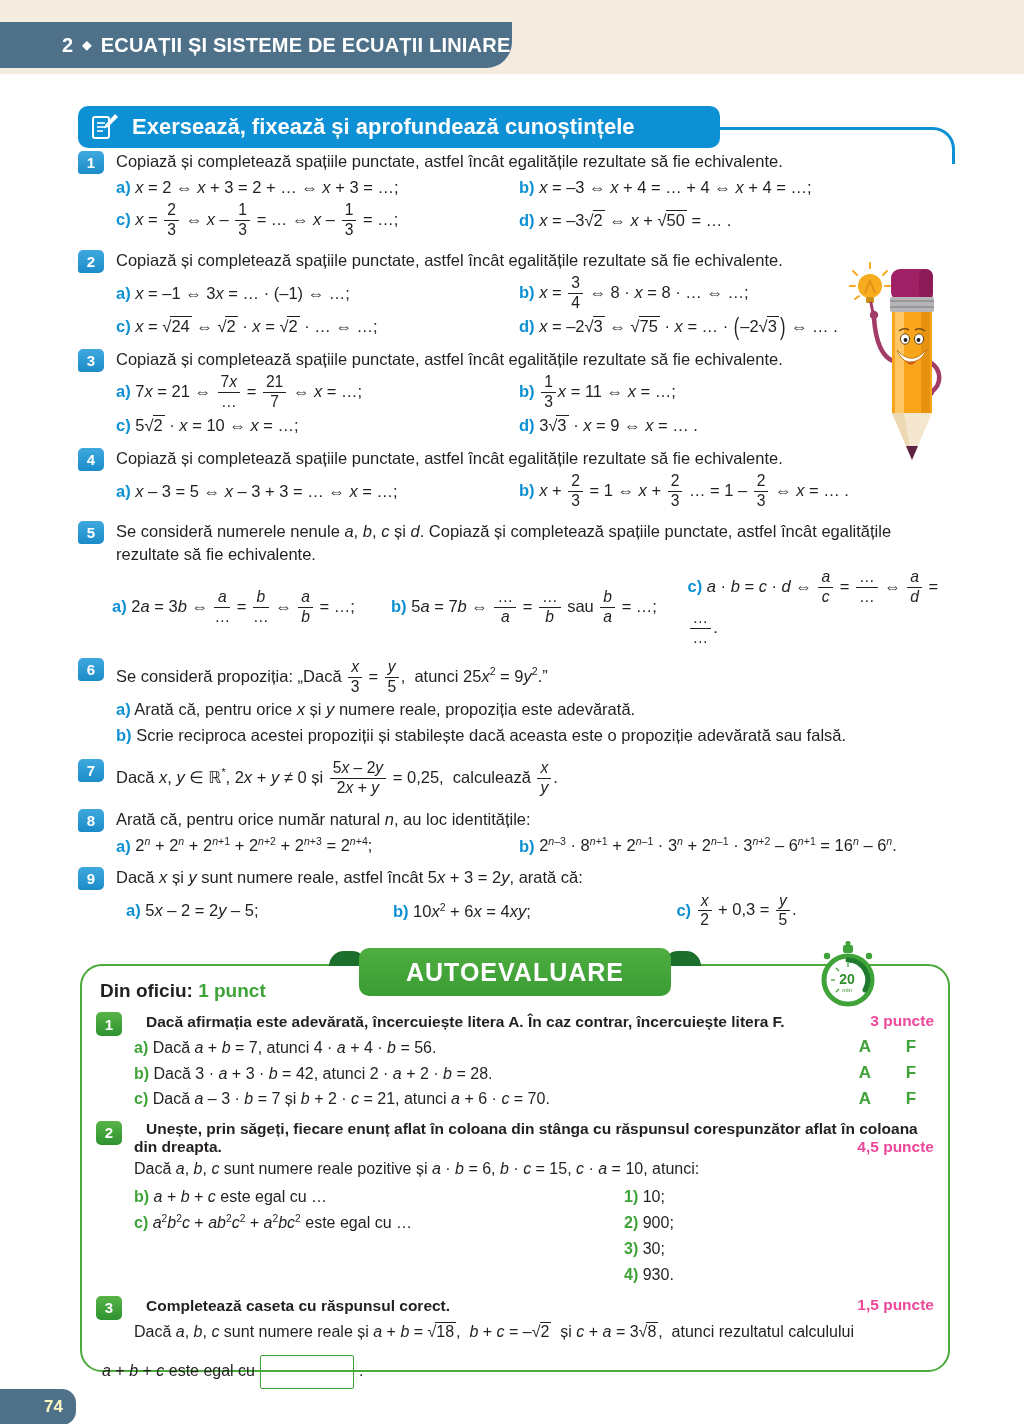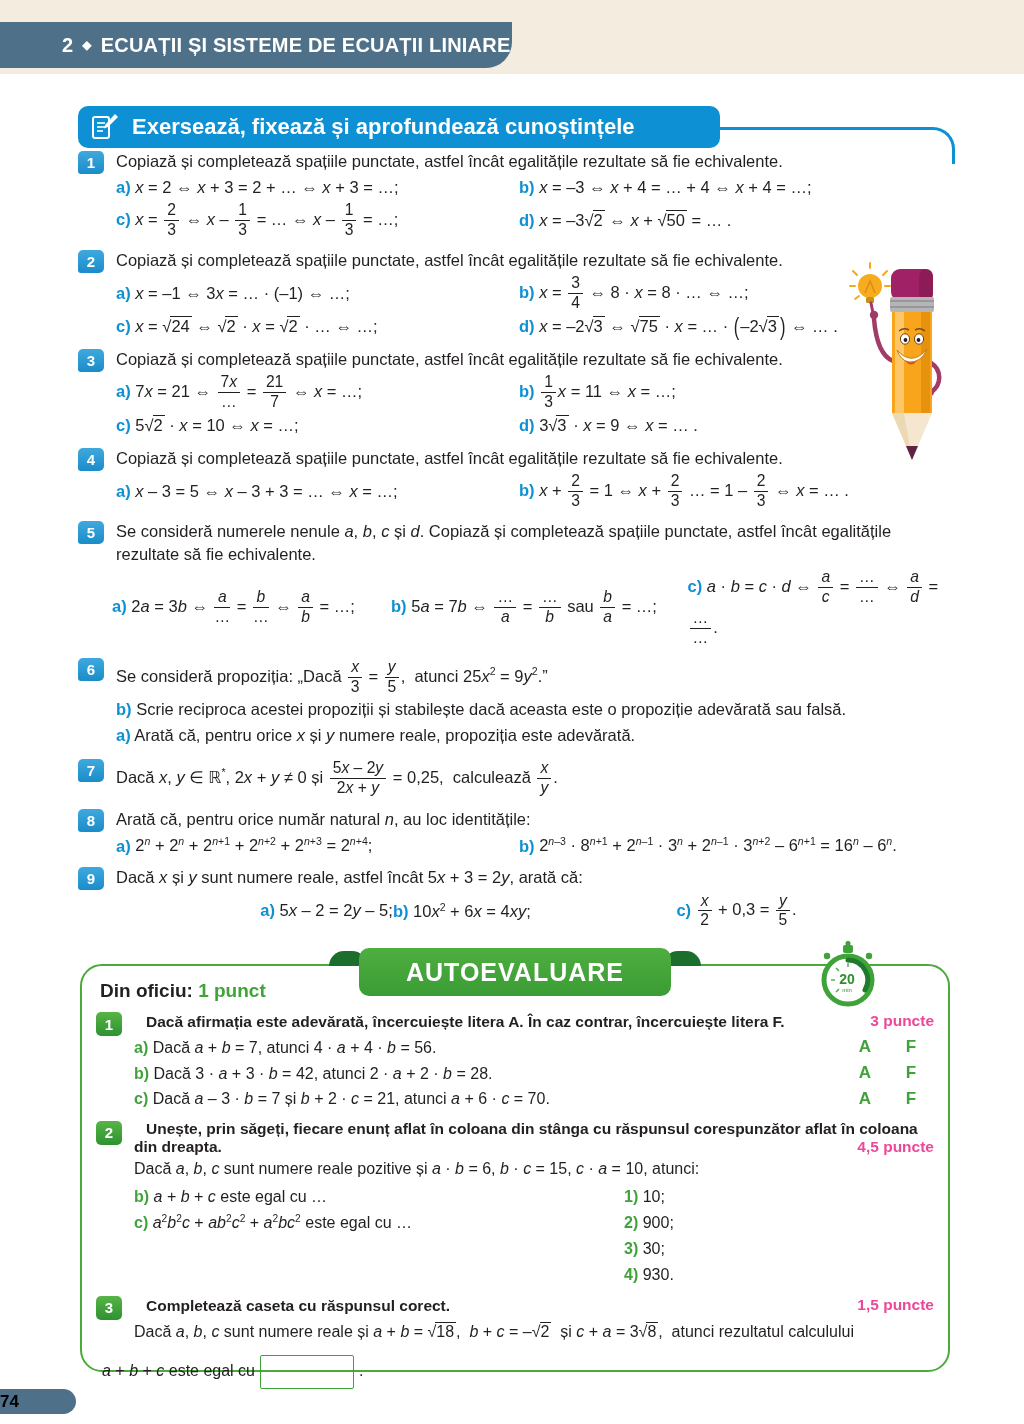--- a/index.html
+++ b/index.html
@@ -88,23 +88,23 @@
   .af{width:46px;text-align:center;color:#3fa33a;font-weight:bold;font-size:17px;}
   .glbl{color:#3fa33a;font-weight:bold;}
   .cols{display:flex;margin-top:2px;}
   .colL{flex:1;}
   .colR{width:310px;}
   .li{margin-top:2px;min-height:24px;}
   .p3line{margin-top:4px;min-height:30px;}
   .box-ans{display:inline-block;width:92px;height:32px;border:1.7px solid #3fa33a;border-radius:2px;vertical-align:middle;margin:0 5px;}
   
   .page-tab{
-    position:absolute;left:0;top:1389px;width:76px;height:25px;background:#4e7088;
-    border-radius:0 14px 14px 0;color:#000000;font-weight:bold;font-size:17px;
-    display:flex;align-items:center;justify-content:flex-start;padding-right:13px;box-sizing:border-box;
+    position:absolute;left:0;top:1389px;width:76px;height:36px;background:#4e7088;
+    border-radius:0 14px 14px 0;color:#fef9c3;font-weight:bold;font-size:17px;
+    display:flex;align-items:center;justify-content:flex-end;padding-right:13px;box-sizing:border-box;
   }
 </style>
 </head>
 <body>
 
 <div>
 
   <div class="topstrip"></div>
 
   <div class="chapterbar">
@@ -296,22 +296,22 @@
     <div class="ex">
       <div class="nbadge">6</div>
       <div class="ex-body">
         <div class="ex-text">Se consideră propoziția: „Dacă <span class="fr">
               <span class="t"><i>x</i></span>
               <span class="b">3</span>
             </span> = <span class="fr">
               <span class="t"><i>y</i></span>
               <span class="b">5</span>
             </span>,&nbsp; atunci 25<i>x</i><sup>2</sup> = 9<i>y</i><sup>2</sup>.”</div>
+        <div class="mline"><span class="lbl">a)</span> <span>Arată că, pentru orice <i>x</i> și <i>y</i> numere reale, propoziția este adevărată.</span></div>
         <div class="mline"><span class="lbl">b)</span> <span>Scrie reciproca acestei propoziții și stabilește dacă aceasta este o propoziție adevărată sau falsă.</span></div>
-        <div class="mline"><span class="lbl">a)</span> <span>Arată că, pentru orice <i>x</i> și <i>y</i> numere reale, propoziția este adevărată.</span></div>
       </div>
     </div>
 
     <div class="ex">
       <div class="nbadge">7</div>
       <div class="ex-body">
         <div class="ex-text">Dacă <i>x</i>, <i>y</i> ∈ ℝ<sup>*</sup>, 2<i>x</i> + <i>y</i> ≠ 0 și <span class="fr">
               <span class="t">5<i>x</i> – 2<i>y</i></span>
               <span class="b">2<i>x</i> + <i>y</i></span>
             </span> = 0,25,&nbsp; calculează <span class="fr">
@@ -330,21 +330,21 @@
           <div class="c2"><span class="lbl">b)</span> <span>2<sup><i>n</i>–3</sup> · 8<sup><i>n</i>+1</sup> + 2<sup><i>n</i>–1</sup> · 3<sup><i>n</i></sup> + 2<sup><i>n</i>–1</sup> · 3<sup><i>n</i>+2</sup> – 6<sup><i>n</i>+1</sup> = 16<sup><i>n</i></sup> – 6<sup><i>n</i></sup>.</span></div>
         </div>
       </div>
     </div>
 
     <div class="ex">
       <div class="nbadge">9</div>
       <div class="ex-body">
         <div class="ex-text">Dacă <i>x</i> și <i>y</i> sunt numere reale, astfel încât 5<i>x</i> + 3 = 2<i>y</i>, arată că:</div>
         <div class="row3">
-          <span class="i1" style="padding-left:10px;text-align:right;"><span class="lbl">a)</span> <span>5<i>x</i> – 2 = 2<i>y</i> – 5;</span></span>
+          <span class="i1" style="padding-left:10px;"><span class="lbl">a)</span> <span>5<i>x</i> – 2 = 2<i>y</i> – 5;</span></span>
           <span class="i2"><span class="lbl">b)</span> <span>10<i>x</i><sup>2</sup> + 6<i>x</i> = 4<i>xy</i>;</span></span>
           <span class="i3"><span class="lbl">c)</span> <span><span class="fr">
                   <span class="t"><i>x</i></span>
                   <span class="b">2</span>
                 </span> + 0,3 = <span class="fr">
                   <span class="t"><i>y</i></span>
                   <span class="b">5</span>
                 </span>.</span></span>
         </div>
       </div>

